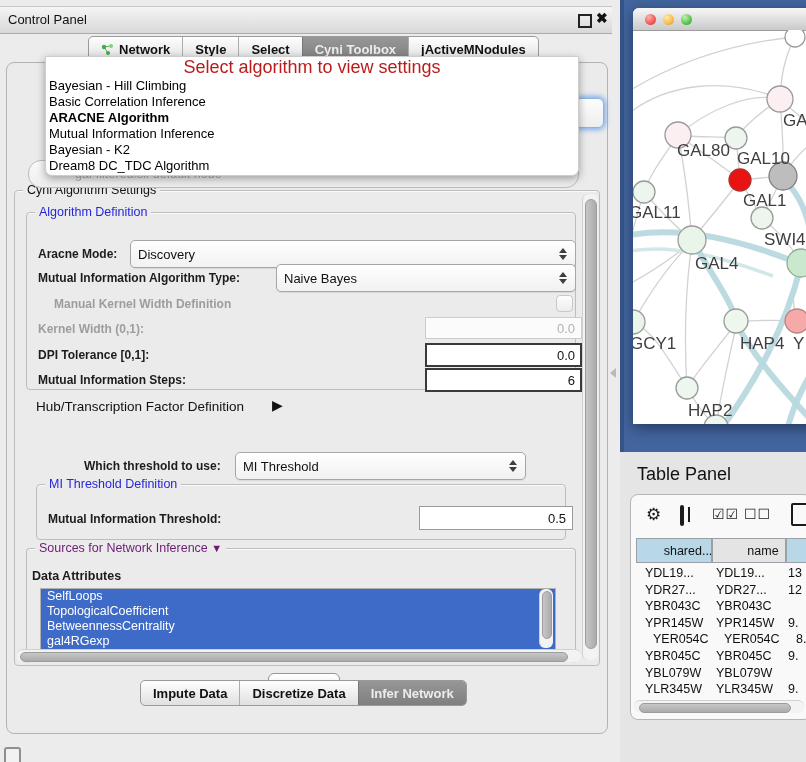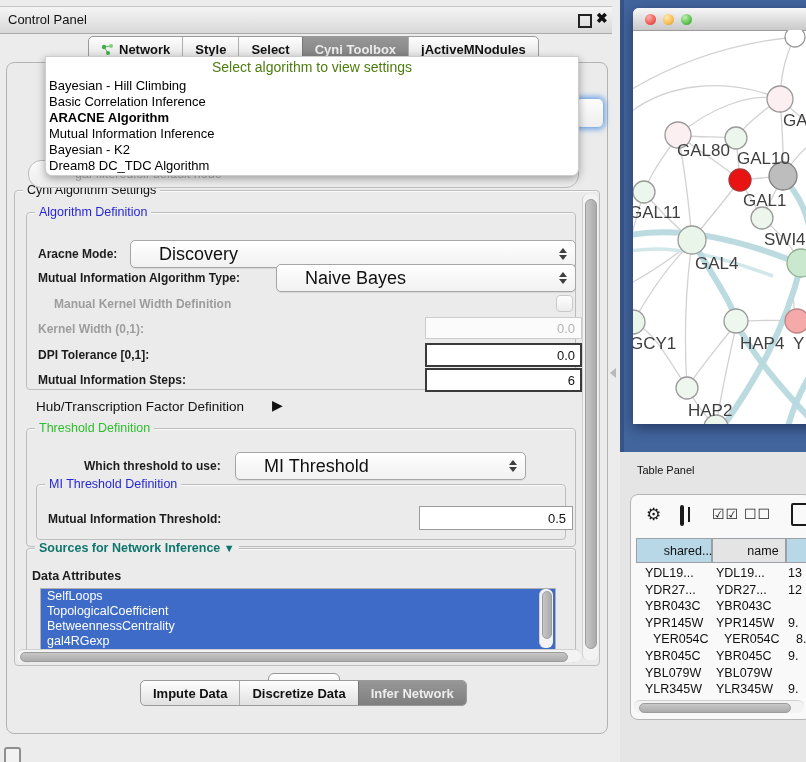--- a/index.html
+++ b/index.html
@@ -23,21 +23,21 @@
 
   .mainpanel{left:6px;top:62px;width:600px;height:670px;border:1px solid #b3b3b3;border-radius:8px;background:#ebebeb;}
 
   
   .groupbox{border:1px solid #bdbdbd;border-radius:4px;box-shadow:inset 0 1px 0 rgba(255,255,255,.75);}
   .gtitle{position:absolute;top:-8px;left:8px;background:#ebebeb;padding:0 4px;font-size:12.5px;white-space:nowrap;}
   .lbl{font-size:12px;font-weight:bold;color:#1c1c1c;white-space:nowrap;}
   .lbl.dis{color:#9d9d9d;}
   .combo{display:flex;align-items:center;background:linear-gradient(#ffffff,#f1f1f1);
          border:1px solid #a6a6a6;border-radius:5px;box-shadow:0 1px 1px rgba(0,0,0,.08);}
-  .combo .val{padding-left:28px;font-size:18px;color:#111;}
+  .combo .val{padding-left:7px;font-size:13px;color:#111;}
   .spin{margin-left:auto;margin-right:8px;display:flex;flex-direction:column;gap:2px;}
   .spin i{display:block;width:0;height:0;border-left:4px solid transparent;border-right:4px solid transparent;}
   .spin .u{border-bottom:5px solid #3f3f3f;}
   .spin .d{border-top:5px solid #3f3f3f;}
   .tfield{display:flex;align-items:center;justify-content:flex-end;padding-right:6px;background:#fff;
           border:1px solid #9b9b9b;font-size:13px;color:#111;}
   .tfield.strong{border:1px solid #3a3a3a;box-shadow:0 0 0 1px #3a3a3a inset;}
   .tfield.dis{background:#fbfbfb;border:1px solid #cccccc;color:#b3b3b3;}
   .chk{width:15px;height:15px;border:1px solid #c9c9c9;border-radius:4px;background:linear-gradient(#fdfdfd,#ededed);}
 
@@ -48,41 +48,41 @@
 
   .listbox{background:#701a75;border:1px solid #b0b0b0;overflow:hidden;}
   .attr-item{height:15px;line-height:15px;padding-left:6px;font-size:12.5px;color:#fff;}
 
   .btn{display:flex;align-items:center;justify-content:center;background:linear-gradient(#ffffff,#e4e4e4);
        border:1px solid #979797;border-radius:6px;font-size:13px;color:#111;box-shadow:0 1px 1px rgba(0,0,0,.12);}
 
   
   .popup{left:45px;top:56px;width:532px;height:118px;background:#fff;border:1px solid #cdcdcd;
          border-radius:0 0 7px 7px;box-shadow:0 3px 9px rgba(0,0,0,.35);z-index:50;}
-  .popup .ph{height:21px;line-height:21px;text-align:center;color:#4d7c0f;font-size:14px;}
+  .popup .ph{height:21px;line-height:21px;text-align:center;color:#b91c1c;font-size:18px;}
   .popup .it{height:16px;line-height:16px;padding-left:3px;font-size:13px;color:#000;white-space:nowrap;}
   .popup .it.b{font-weight:bold;}
 
   .pillcombo{left:28px;top:160px;width:549px;height:26px;border:1px solid #bdbdbd;border-radius:13px;
              background:linear-gradient(#fafafa,#ededed);display:flex;align-items:center;z-index:10;}
   .pillcombo .val{padding-left:46px;font-size:12.5px;color:#b2b2b2;}
   .focusfrag{left:575px;top:98px;width:27px;height:28px;border:1px solid #8ab4e4;border-radius:6px;
              background:linear-gradient(#fdfdfd,#eeeeee);box-shadow:0 0 5px 2px rgba(96,156,231,.75);z-index:5;}
 
   
   .desktop{left:620px;top:0;width:186px;height:452px;background:#42659e;box-shadow:inset 4px 0 0 #35548a;}
   .netwin{left:633px;top:8px;width:200px;height:416px;background:#fff;border-radius:6px 0 0 0;
           box-shadow:0 4px 14px rgba(0,0,20,.45);}
   .netbar{height:22px;background:linear-gradient(#f7f7f7,#c9c9c9);border-bottom:1px solid #9c9c9c;border-radius:6px 0 0 0;position:relative;}
   .light{position:absolute;top:5.5px;width:11px;height:11px;border-radius:50%;}
   .netcanvas{position:absolute;left:0;top:22px;width:200px;height:394px;overflow:hidden;}
   .netlabel{font-size:17px;fill:#3f3f3f;font-family:"Liberation Sans",sans-serif;}
 
   .tablezone{left:620px;top:452px;width:186px;height:310px;background:#e5e5e5;}
-  .tp-title{position:absolute;left:17px;top:12px;font-size:11px;color:#111;}
+  .tp-title{position:absolute;left:17px;top:12px;font-size:18px;color:#111;}
   .twidget{left:630px;top:494px;width:180px;height:224px;background:#f9f9f9;border:1px solid #b5b5b5;border-radius:8px;}
   .tool-glyph{font-size:17px;color:#1b1b1b;}
   .colsplit{width:15px;height:15px;border:2px solid #1b1b1b;border-radius:3px;position:relative;}
   .colsplit::after{content:"";position:absolute;left:6px;top:0;width:2px;height:15px;background:#1b1b1b;}
   .pagefold{width:18px;height:19px;border:2px solid #1b1b1b;border-radius:2px;}
   .hcell{position:absolute;top:0;height:25px;display:flex;align-items:center;justify-content:center;
          font-size:12.5px;color:#111;border:1px solid #9aa0a6;box-sizing:border-box;padding-left:28px;}
   .trow{position:absolute;left:0;width:100%;height:17px;}
   .trow span{position:absolute;font-size:12.5px;color:#101010;white-space:nowrap;}
 
@@ -186,42 +186,39 @@
   <span class="abs lbl" style="left:38px;top:373px;">Mutual Information Steps:</span>
   <div class="abs tfield strong" style="left:425px;top:368px;width:149px;height:22px;">
     <span>6</span>
   </div>
 
   
   <span class="abs" style="left:36px;top:399px;font-size:13.5px;color:#111;">Hub/Transcription Factor Definition</span>
   <span class="abs" style="left:272px;top:397px;font-size:14px;color:#111;">▶</span>
 
   
-  <div class="abs groupbox" style="left:26px;top:428px;width:548px;height:117px;">
-    <span class="gtitle" id="c-green1" style="color: rgb(46, 190, 46);">Threshold Definition</span>
-  </div>
   <span class="abs lbl" style="left:84px;top:459px;">Which threshold to use:</span>
   <div class="abs combo" style="left:235px;top:452px;width:289px;height:26px;">
     <span class="val">MI Threshold</span>
     <span class="spin">
         <i class="u"></i>
         <i class="d"></i>
       </span>
   </div>
   <div class="abs groupbox" style="left:36px;top:484px;width:528px;height:54px;">
     <span class="gtitle" id="c-blue2" style="color: rgb(38, 38, 216);">MI Threshold Definition</span>
   </div>
   <span class="abs lbl" style="left:48px;top:512px;">Mutual Information Threshold:</span>
   <div class="abs tfield" style="left:419px;top:506px;width:146px;height:22px;">
     <span>0.5</span>
   </div>
 
   
   <div class="abs groupbox" style="left:26px;top:548px;width:548px;height:114px;border-bottom:none;">
-    <span class="gtitle" style="color:#0f766e;font-weight:bold;">
+    <span class="gtitle" style="color:#701a75;">
       <span>Sources for Network Inference</span>
       <span style="font-size:11px;">▼</span>
     </span>
   </div>
   <span class="abs lbl" style="left:32px;top:569px;font-size:12.5px;">Data Attributes</span>
   <div class="abs listbox" style="left:40px;top:588px;width:514px;height:61px;" id="attr-list">
       <div class="attr-item" style="background: rgb(61, 107, 199);">SelfLoops</div>
       <div class="attr-item" style="background: rgb(61, 107, 199);">TopologicalCoefficient</div>
       <div class="attr-item" style="background: rgb(61, 107, 199);">BetweennessCentrality</div>
       <div class="attr-item" style="background: rgb(61, 107, 199);">gal4RGexp</div>

